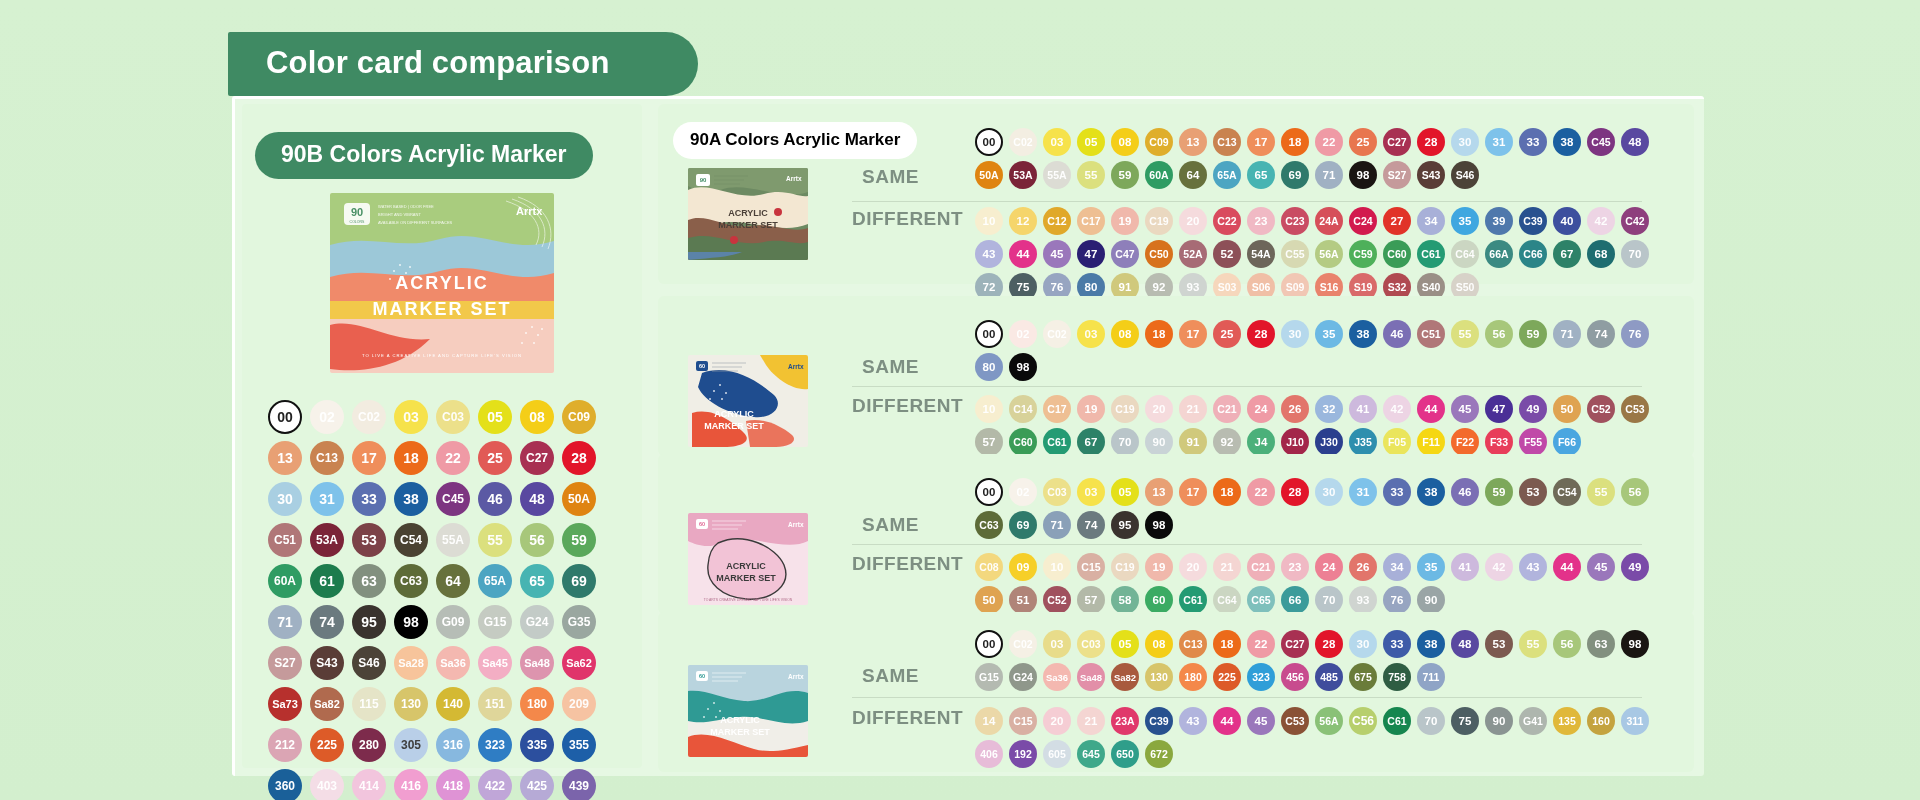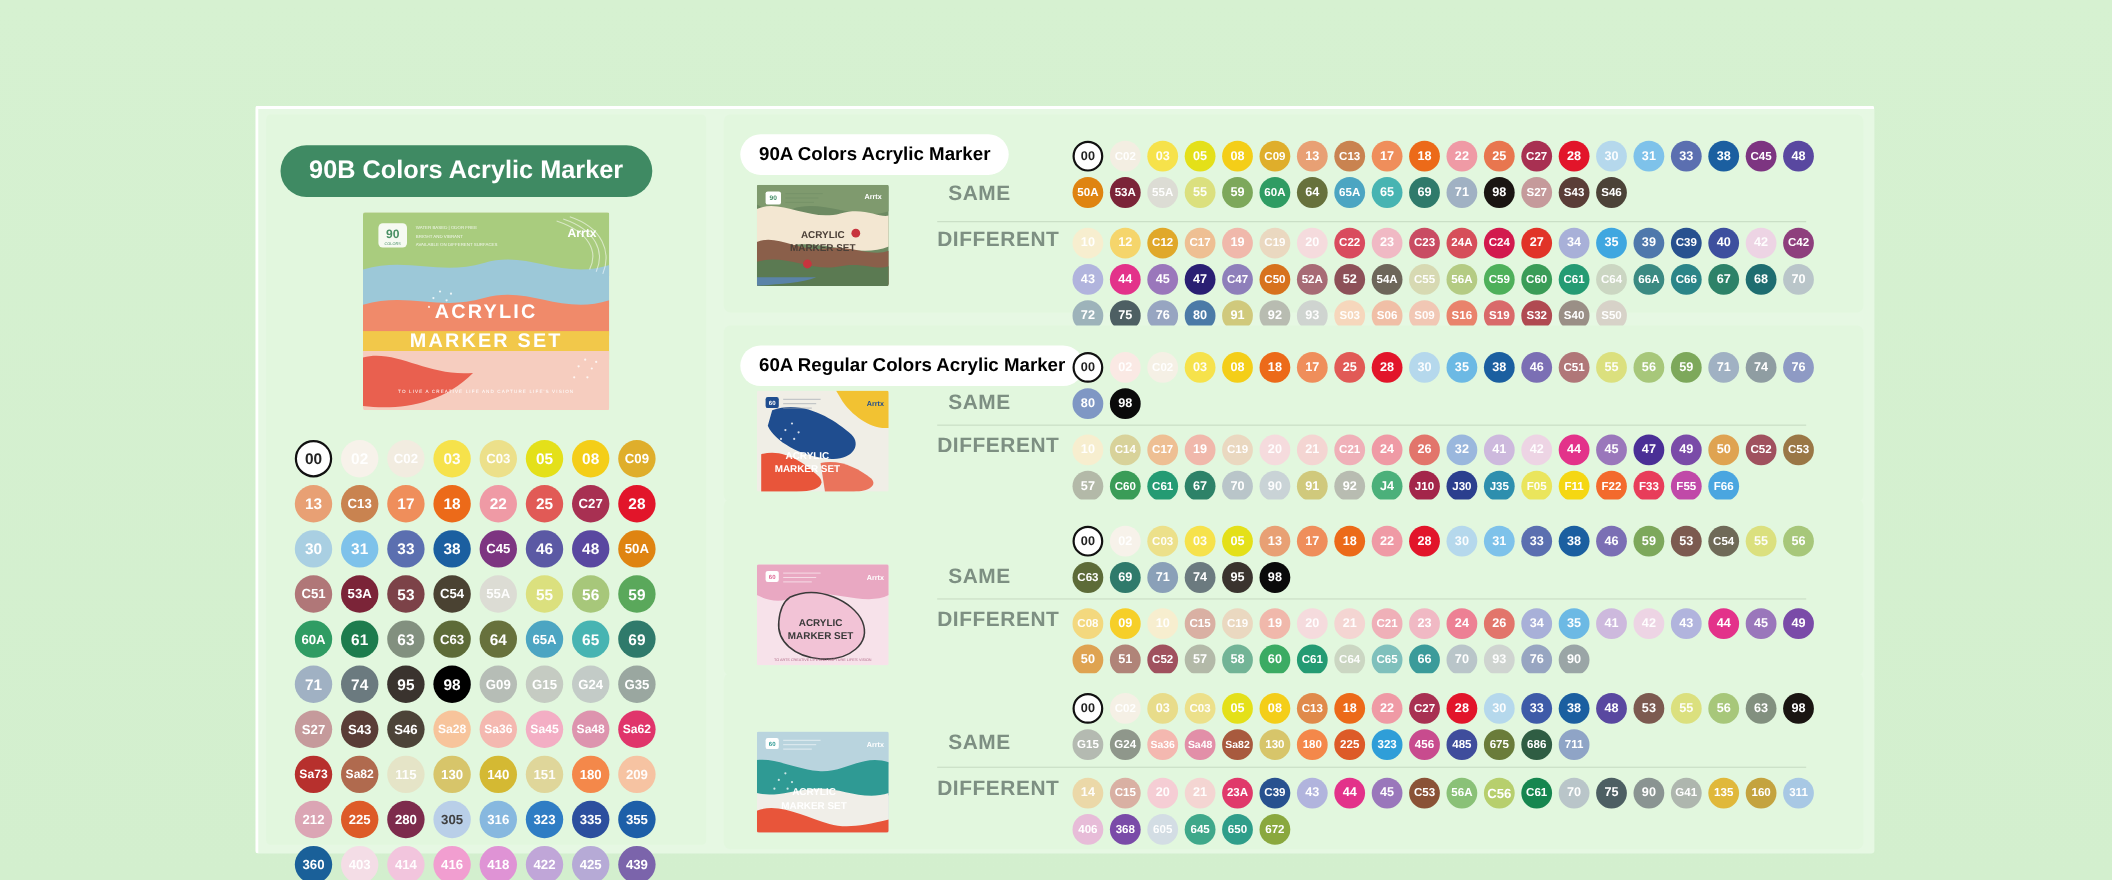--- a/index.html
+++ b/index.html
@@ -139,20 +139,23 @@
   }
   .chiprow .chip{ width:28px; height:28px; font-size:11.5px; }
   
   svg{display:block;}
 </style>
 </head>
 <body>
 
 <div class="page">
 
+  <div class="ribbon-wrap">
+    <div class="ribbon">Color card comparison</div>
+  </div>
 
   <div class="board"></div>
 
   <div class="left-panel"></div>
 
   <div class="pill-title">90B Colors Acrylic Marker</div>
 
   <div class="box-img box-90b">
     <svg width="224" height="180" viewBox="0 0 224 180">
       <rect width="224" height="180" fill="#f3ece0"></rect>
@@ -397,21 +400,20 @@
       <div class="chip" style="background: rgb(240, 191, 166); color: rgb(255, 255, 255); font-size: 10.5px;">S06</div>
       <div class="chip" style="background: rgb(241, 199, 180); color: rgba(255, 255, 255, 0.95); font-size: 10.5px;">S09</div>
       <div class="chip" style="background: rgb(233, 131, 108); color: rgb(255, 255, 255); font-size: 10.5px;">S16</div>
       <div class="chip" style="background: rgb(217, 106, 106); color: rgb(255, 255, 255); font-size: 10.5px;">S19</div>
       <div class="chip" style="background: rgb(176, 74, 81); color: rgb(255, 255, 255); font-size: 10.5px;">S32</div>
       <div class="chip" style="background: rgb(154, 143, 134); color: rgb(255, 255, 255); font-size: 10.5px;">S40</div>
       <div class="chip" style="background: rgb(215, 210, 200); color: rgba(255, 255, 255, 0.95); font-size: 10.5px;">S50</div>
     </div>
 
   <div class="section" style="top:296px; height:160px;"></div>
-  <div class="sec-label" style="left:676px; top:317px;">60A Regular Colors Acrylic Marker</div>
   <div class="sec-thumb" style="left:688px; top:355px;">
     <svg width="120" height="92" viewBox="0 0 120 92">
       <rect width="120" height="92" fill="#f0eee6"></rect>
       <path d="M72 0 H120 V34 C104 36 86 22 78 10 Z" fill="#f2c232"></path>
       <path d="M14 18 C42 8 70 26 86 40 C96 50 86 64 66 62 C40 60 16 46 10 32 Z" fill="#1f4d8f"></path>
       <path d="M4 58 C24 52 44 66 56 78 C64 86 54 92 36 92 H4 Z" fill="#e8553a"></path>
       <path d="M58 66 C74 62 92 70 104 80 C110 86 102 92 88 92 H62 Z" fill="#e8553a" opacity=".8"></path>
       <rect x="8" y="6" width="12" height="10" rx="2" fill="#1f4d8f"></rect>
       <text x="14" y="13" font-family="Liberation Sans" font-size="5.5" font-weight="bold" fill="#ffffff" text-anchor="middle">60</text>
       <g stroke="#9aa2ac" stroke-width=".6">
@@ -642,21 +644,21 @@
       <div class="chip" style="background: rgb(244, 184, 176); color: rgb(255, 255, 255); font-size: 9.5px;">Sa36</div>
       <div class="chip" style="background: rgb(226, 143, 168); color: rgb(255, 255, 255); font-size: 9.5px;">Sa48</div>
       <div class="chip" style="background: rgb(168, 90, 62); color: rgb(255, 255, 255); font-size: 9.5px;">Sa82</div>
       <div class="chip" style="background: rgb(215, 197, 106); color: rgb(255, 255, 255); font-size: 10.5px;">130</div>
       <div class="chip" style="background: rgb(244, 136, 74); color: rgb(255, 255, 255); font-size: 10.5px;">180</div>
       <div class="chip" style="background: rgb(221, 91, 40); color: rgb(255, 255, 255); font-size: 10.5px;">225</div>
       <div class="chip" style="background: rgb(47, 158, 216); color: rgb(255, 255, 255); font-size: 10.5px;">323</div>
       <div class="chip" style="background: rgb(200, 75, 142); color: rgb(255, 255, 255); font-size: 10.5px;">456</div>
       <div class="chip" style="background: rgb(63, 77, 156); color: rgb(255, 255, 255); font-size: 10.5px;">485</div>
       <div class="chip" style="background: rgb(106, 124, 58); color: rgb(255, 255, 255); font-size: 10.5px;">675</div>
-      <div class="chip" style="background: rgb(47, 93, 67); color: rgb(255, 255, 255); font-size: 10.5px;">686</div>
+      <div class="chip" style="background: rgb(47, 93, 67); color: rgb(255, 255, 255); font-size: 10.5px;">758</div>
       <div class="chip" style="background: rgb(143, 164, 198); color: rgb(255, 255, 255); font-size: 10.5px;">711</div>
     </div>
   <div class="chiprow" style="left:975px; top:707px; width:700px;">
       <div class="chip" style="background: rgb(235, 216, 168); color: rgba(255, 255, 255, 0.95);">14</div>
       <div class="chip" style="background: rgb(217, 176, 163); color: rgb(255, 255, 255); font-size: 10.5px;">C15</div>
       <div class="chip" style="background: rgb(245, 205, 212); color: rgba(255, 255, 255, 0.95);">20</div>
       <div class="chip" style="background: rgb(244, 213, 210); color: rgba(255, 255, 255, 0.95);">21</div>
       <div class="chip" style="background: rgb(224, 57, 107); color: rgb(255, 255, 255); font-size: 10.5px;">23A</div>
       <div class="chip" style="background: rgb(40, 81, 143); color: rgb(255, 255, 255); font-size: 10.5px;">C39</div>
       <div class="chip" style="background: rgb(177, 180, 221); color: rgb(255, 255, 255);">43</div>
@@ -667,20 +669,20 @@
       <div class="chip" style="background: rgb(183, 207, 109); color: rgb(255, 255, 255); font-size: 12px; text-align: center;">C56</div>
       <div class="chip" style="background: rgb(22, 134, 79); color: rgb(255, 255, 255); font-size: 10.5px;">C61</div>
       <div class="chip" style="background: rgb(185, 197, 201); color: rgb(255, 255, 255);">70</div>
       <div class="chip" style="background: rgb(77, 95, 99); color: rgb(255, 255, 255);">75</div>
       <div class="chip" style="background: rgb(138, 148, 146); color: rgb(255, 255, 255);">90</div>
       <div class="chip" style="background: rgb(174, 182, 174); color: rgb(255, 255, 255); font-size: 10.5px;">G41</div>
       <div class="chip" style="background: rgb(224, 184, 58); color: rgb(255, 255, 255); font-size: 10.5px;">135</div>
       <div class="chip" style="background: rgb(196, 163, 63); color: rgb(255, 255, 255); font-size: 10.5px;">160</div>
       <div class="chip" style="background: rgb(168, 200, 228); color: rgb(255, 255, 255); font-size: 10.5px;">311</div>
       <div class="chip" style="background: rgb(231, 188, 216); color: rgb(255, 255, 255); font-size: 10.5px;">406</div>
-      <div class="chip" style="background: rgb(122, 75, 168); color: rgb(255, 255, 255); font-size: 10.5px;">368</div>
+      <div class="chip" style="background: rgb(122, 75, 168); color: rgb(255, 255, 255); font-size: 10.5px;">192</div>
       <div class="chip" style="background: rgb(211, 221, 228); color: rgba(255, 255, 255, 0.95); font-size: 10.5px;">605</div>
       <div class="chip" style="background: rgb(63, 168, 138); color: rgb(255, 255, 255); font-size: 10.5px;">645</div>
       <div class="chip" style="background: rgb(47, 158, 138); color: rgb(255, 255, 255); font-size: 10.5px;">650</div>
       <div class="chip" style="background: rgb(138, 168, 62); color: rgb(255, 255, 255); font-size: 10.5px;">672</div>
     </div>
 
 </div>
 
 </body></html>

